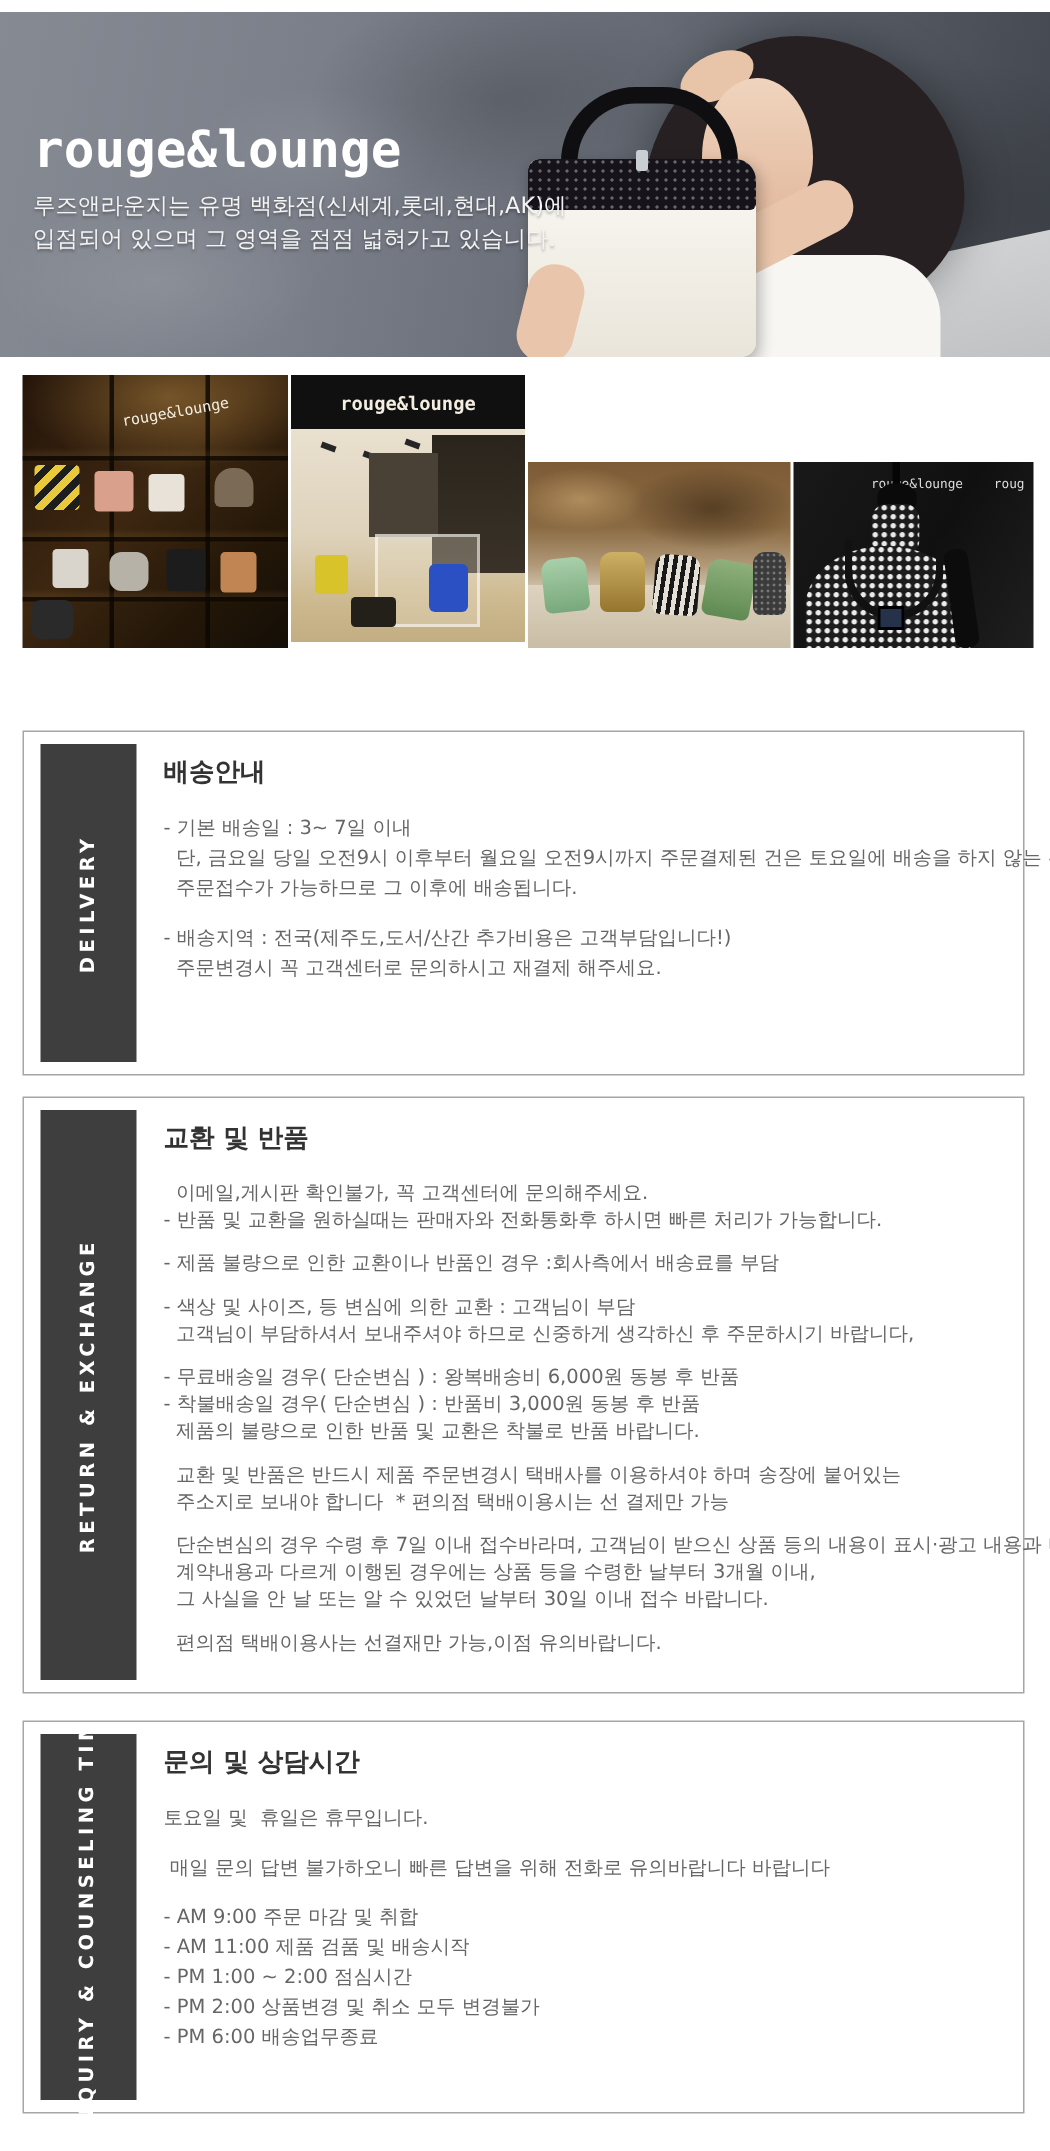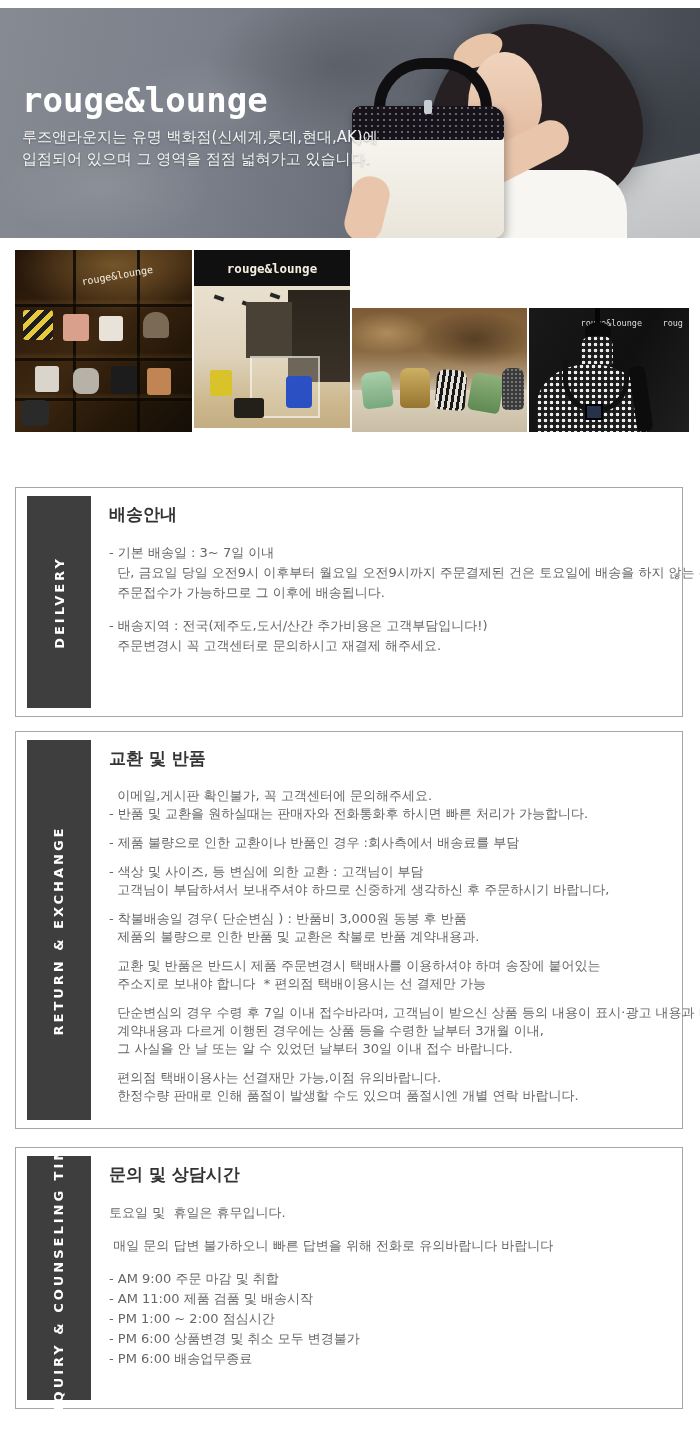--- a/index.html
+++ b/index.html
@@ -229,49 +229,49 @@
       <h3 class="sec-title">교환 및 반품</h3>
       <div class="sec-body">
         <div class="line">  이메일,게시판 확인불가, 꼭 고객센터에 문의해주세요.</div>
         <div class="line">- 반품 및 교환을 원하실때는 판매자와 전화통화후 하시면 빠른 처리가 가능합니다.</div>
         <div class="line"></div>
         <div class="line">- 제품 불량으로 인한 교환이나 반품인 경우 :회사측에서 배송료를 부담</div>
         <div class="line"></div>
         <div class="line">- 색상 및 사이즈, 등 변심에 의한 교환 : 고객님이 부담</div>
         <div class="line">  고객님이 부담하셔서 보내주셔야 하므로 신중하게 생각하신 후 주문하시기 바랍니다,</div>
         <div class="line"></div>
+        <div class="line">- 무료배송일 경우( 단순변심 ) : 왕복배송비 6,000원 동봉 후 반품</div>
         <div class="line">- 착불배송일 경우( 단순변심 ) : 반품비 3,000원 동봉 후 반품</div>
-        <div class="line">  제품의 불량으로 인한 반품 및 교환은 착불로 반품 계약내용과.</div>
+        <div class="line">  제품의 불량으로 인한 반품 및 교환은 착불로 반품 바랍니다.</div>
         <div class="line"></div>
         <div class="line">  교환 및 반품은 반드시 제품 주문변경시 택배사를 이용하셔야 하며 송장에 붙어있는</div>
         <div class="line">  주소지로 보내야 합니다  * 편의점 택배이용시는 선 결제만 가능</div>
         <div class="line"></div>
         <div class="line">  단순변심의 경우 수령 후 7일 이내 접수바라며, 고객님이 받으신 상품 등의 내용이 표시·광고 내용과 다르거나</div>
         <div class="line">  계약내용과 다르게 이행된 경우에는 상품 등을 수령한 날부터 3개월 이내,</div>
         <div class="line">  그 사실을 안 날 또는 알 수 있었던 날부터 30일 이내 접수 바랍니다.</div>
         <div class="line"></div>
         <div class="line">  편의점 택배이용사는 선결재만 가능,이점 유의바랍니다.</div>
-        <div class="line">  한정수량 판매로 인해 품절이 발생할 수도 있으며 품절시엔 개별 연락 바랍니다.</div>
       </div>
     </div>
   </section>
 
   <section class="info-box" id="box-inquiry">
     <div class="side-bar">
       <span class="side-label">INQUIRY &amp; COUNSELING TIME</span>
     </div>
     <div class="content">
       <h3 class="sec-title">문의 및 상담시간</h3>
       <div class="sec-body">
         <div class="line">토요일 및  휴일은 휴무입니다.</div>
         <div class="line"></div>
         <div class="line"> 매일 문의 답변 불가하오니 빠른 답변을 위해 전화로 유의바랍니다 바랍니다</div>
         <div class="line"></div>
         <div class="line">- AM 9:00 주문 마감 및 취합</div>
         <div class="line">- AM 11:00 제품 검품 및 배송시작</div>
         <div class="line">- PM 1:00 ~ 2:00 점심시간</div>
-        <div class="line">- PM 6:00 상품변경 및 취소 모두 변경불가</div>
+        <div class="line">- PM 2:00 상품변경 및 취소 모두 변경불가</div>
         <div class="line">- PM 6:00 배송업무종료</div>
       </div>
     </div>
   </section>
 
 </div>
 
 </body></html>

